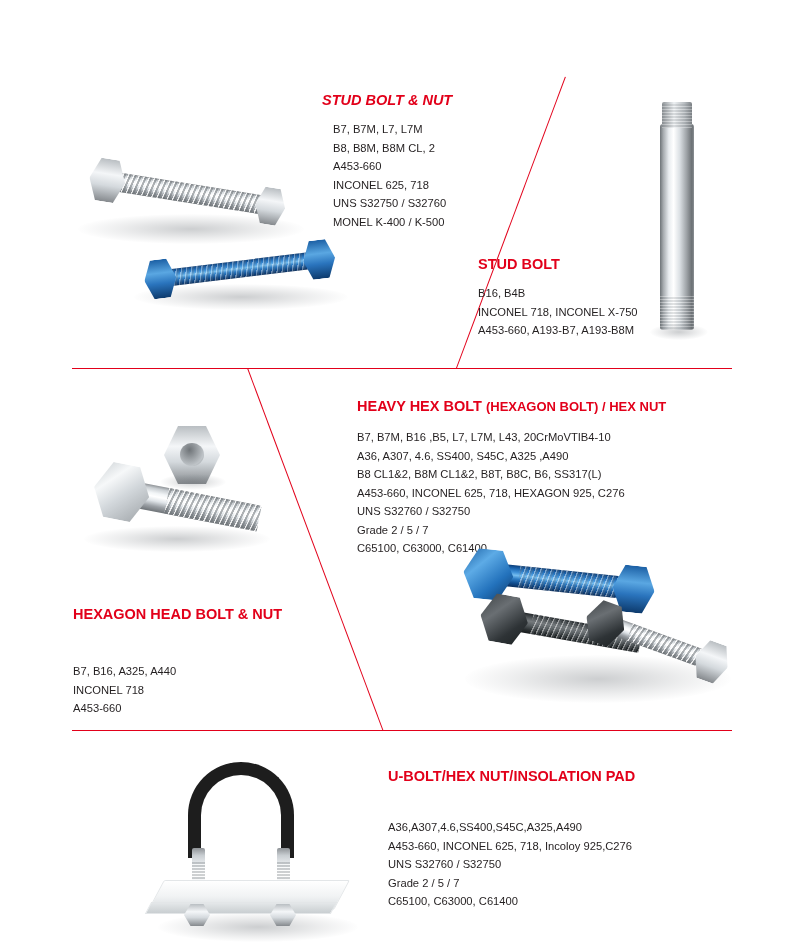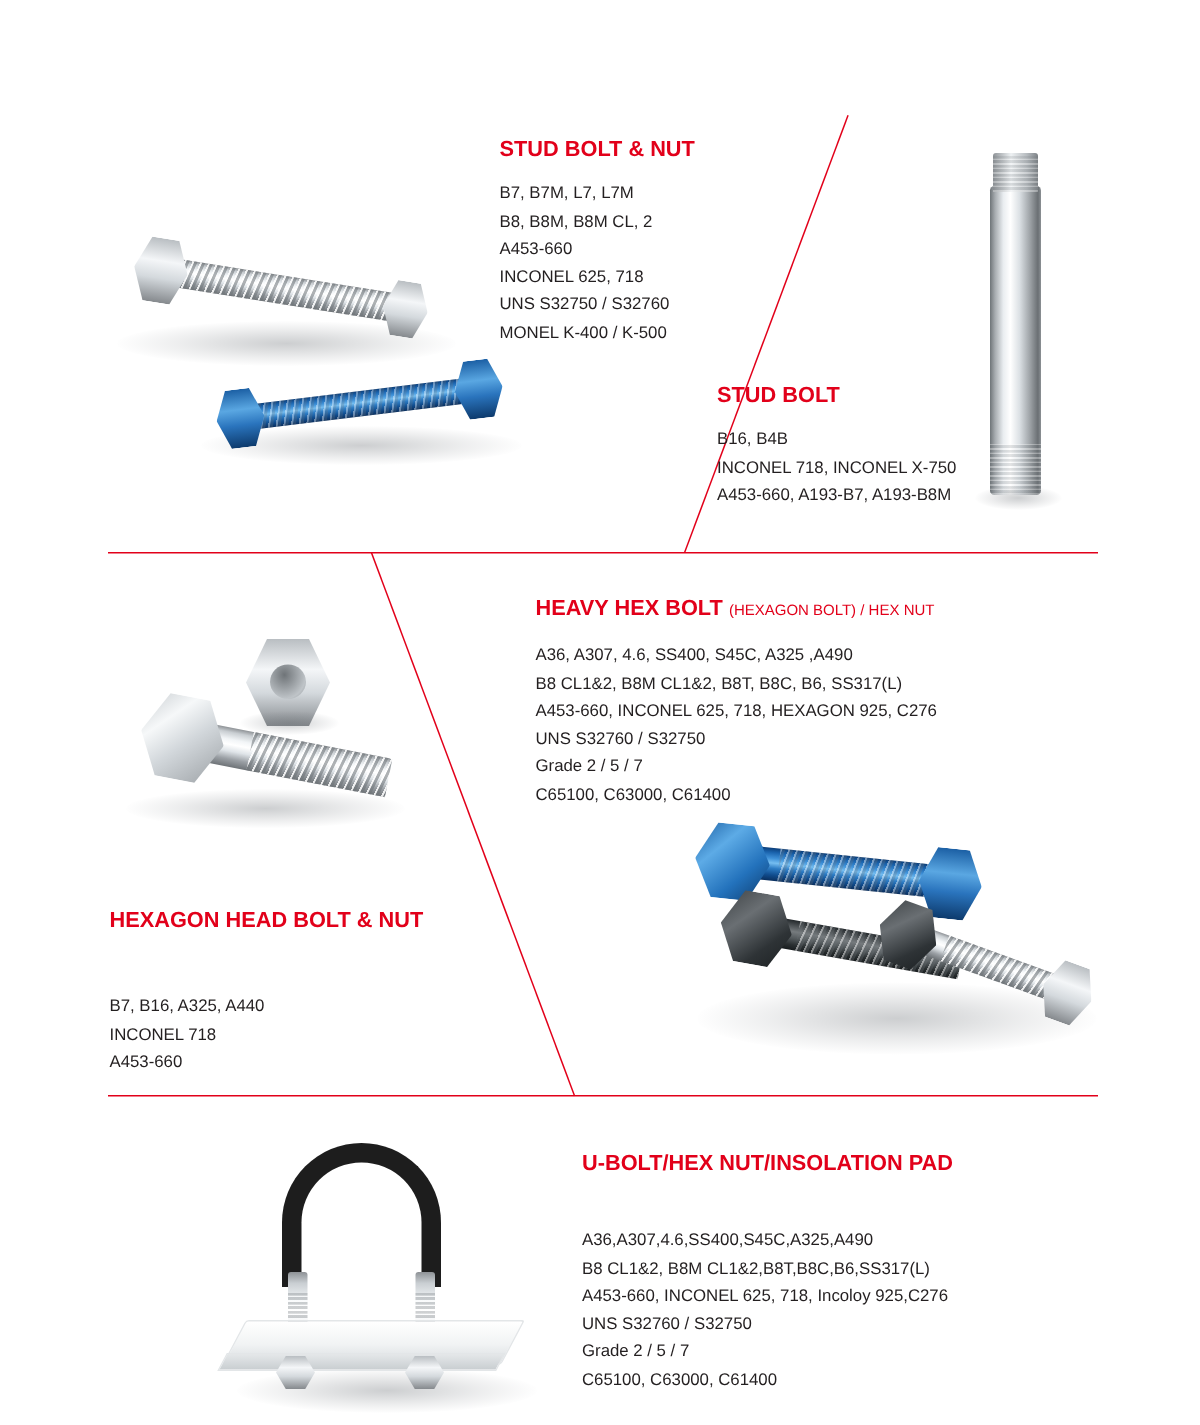--- a/index.html
+++ b/index.html
@@ -47,22 +47,22 @@
   
   .sect-title {
     position: absolute;
     font-size: 14.5px;
     font-weight: bold;
     color: #e2001a;
     white-space: nowrap;
     letter-spacing: 0px;
   }
   .sect-title .sub {
-    font-weight: normal;
-    font-size: 10px;
+    font-weight: bold;
+    font-size: 13px;
   }
   .spec-list {
     position: absolute;
     font-size: 11.2px;
     line-height: 18.5px;
     color: #231f20;
     white-space: nowrap;
   }
   .spec-list div { white-space: nowrap; }
 
@@ -149,21 +149,21 @@
 <body>
 
 <div id="page">
 
 
   <div class="hline" style="left:72px; top:368px; width:660px;"></div>
   <div class="diag" style="left:456px; top:368px; width:311px; transform:rotate(-69.5deg);"></div>
   <div class="diag" style="left:248px; top:368px; width:387px; transform:rotate(69.5deg);"></div>
   <div class="hline" style="left:72px; top:730px; width:660px;"></div>
 
-  <div class="sect-title" style="left:333px; top:92px;">STUD BOLT &amp; NUT</div>
+  <div class="sect-title" style="left:322px; top:92px;font-style:italic;">STUD BOLT &amp; NUT</div>
   <div class="spec-list" style="left:333px; top:120px;">
     <div>B7, B7M, L7, L7M</div>
     <div>B8, B8M, B8M CL, 2</div>
     <div>A453-660</div>
     <div>INCONEL 625, 718</div>
     <div>UNS S32750 / S32760</div>
     <div>MONEL K-400 / K-500</div>
   </div>
 
   <div class="art" style="left:70px; top:160px; width:240px; height:85px;">
@@ -201,20 +201,21 @@
     <div class="thread" style="left:10px; top:200px; width:34px; height:34px; opacity:.4;
                 background-image:repeating-linear-gradient(0deg, rgba(255,255,255,.8) 0 1px, rgba(110,116,120,.5) 1.5px 3px);"></div>
     <div class="shadow-blob" style="left:0px; top:228px; width:58px; height:16px;"></div>
   </div>
 
   <div class="sect-title" style="left:357px; top:398px;">
     <span>HEAVY HEX BOLT</span>
     <span class="sub">(HEXAGON BOLT) / HEX NUT</span>
   </div>
   <div class="spec-list" style="left:357px; top:428px;">
+    <div>B7, B7M, B16 ,B5, L7, L7M, L43, 20CrMoVTIB4-10</div>
     <div>A36, A307, 4.6, SS400, S45C, A325 ,A490</div>
     <div>B8 CL1&amp;2, B8M CL1&amp;2, B8T, B8C, B6, SS317(L)</div>
     <div>A453-660, INCONEL 625, 718, HEXAGON 925, C276</div>
     <div>UNS S32760 / S32750</div>
     <div>Grade 2 / 5 / 7</div>
     <div>C65100, C63000, C61400</div>
   </div>
 
   <div class="art" style="left:160px; top:424px; width:66px; height:66px;">
     <div class="hexnut" style="left:4px; top:2px; width:56px; height:58px;"></div>
@@ -259,21 +260,20 @@
       <div class="shaft" style="left:36px; top:18px; width:98px; height:18px;"></div>
       <div class="thread" style="left:50px; top:18px; width:84px; height:18px;"></div>
       <div class="hexhead dark" style="left:4px; top:5px; width:40px; height:44px;"></div>
       <div class="hexnut" style="left:120px; top:7px; width:34px; height:40px;"></div>
     </div>
   </div>
 
   <div class="sect-title" style="left:388px; top:768px;">U-BOLT/HEX NUT/INSOLATION PAD</div>
   <div class="spec-list" style="left:388px; top:818px;">
     <div>A36,A307,4.6,SS400,S45C,A325,A490</div>
-    <div>B8 CL1&amp;2, B8M CL1&amp;2,B8T,B8C,B6,SS317(L)</div>
     <div>A453-660, INCONEL 625, 718, Incoloy 925,C276</div>
     <div>UNS S32760 / S32750</div>
     <div>Grade 2 / 5 / 7</div>
     <div>C65100, C63000, C61400</div>
   </div>
 
   <div class="art" style="left:148px; top:752px; width:230px; height:190px;">
     <div class="shadow-blob" style="left:10px; top:160px; width:200px; height:30px;"></div>
 
     <div class="ubend" style="left:40px; top:10px; width:106px; height:96px;"></div>

